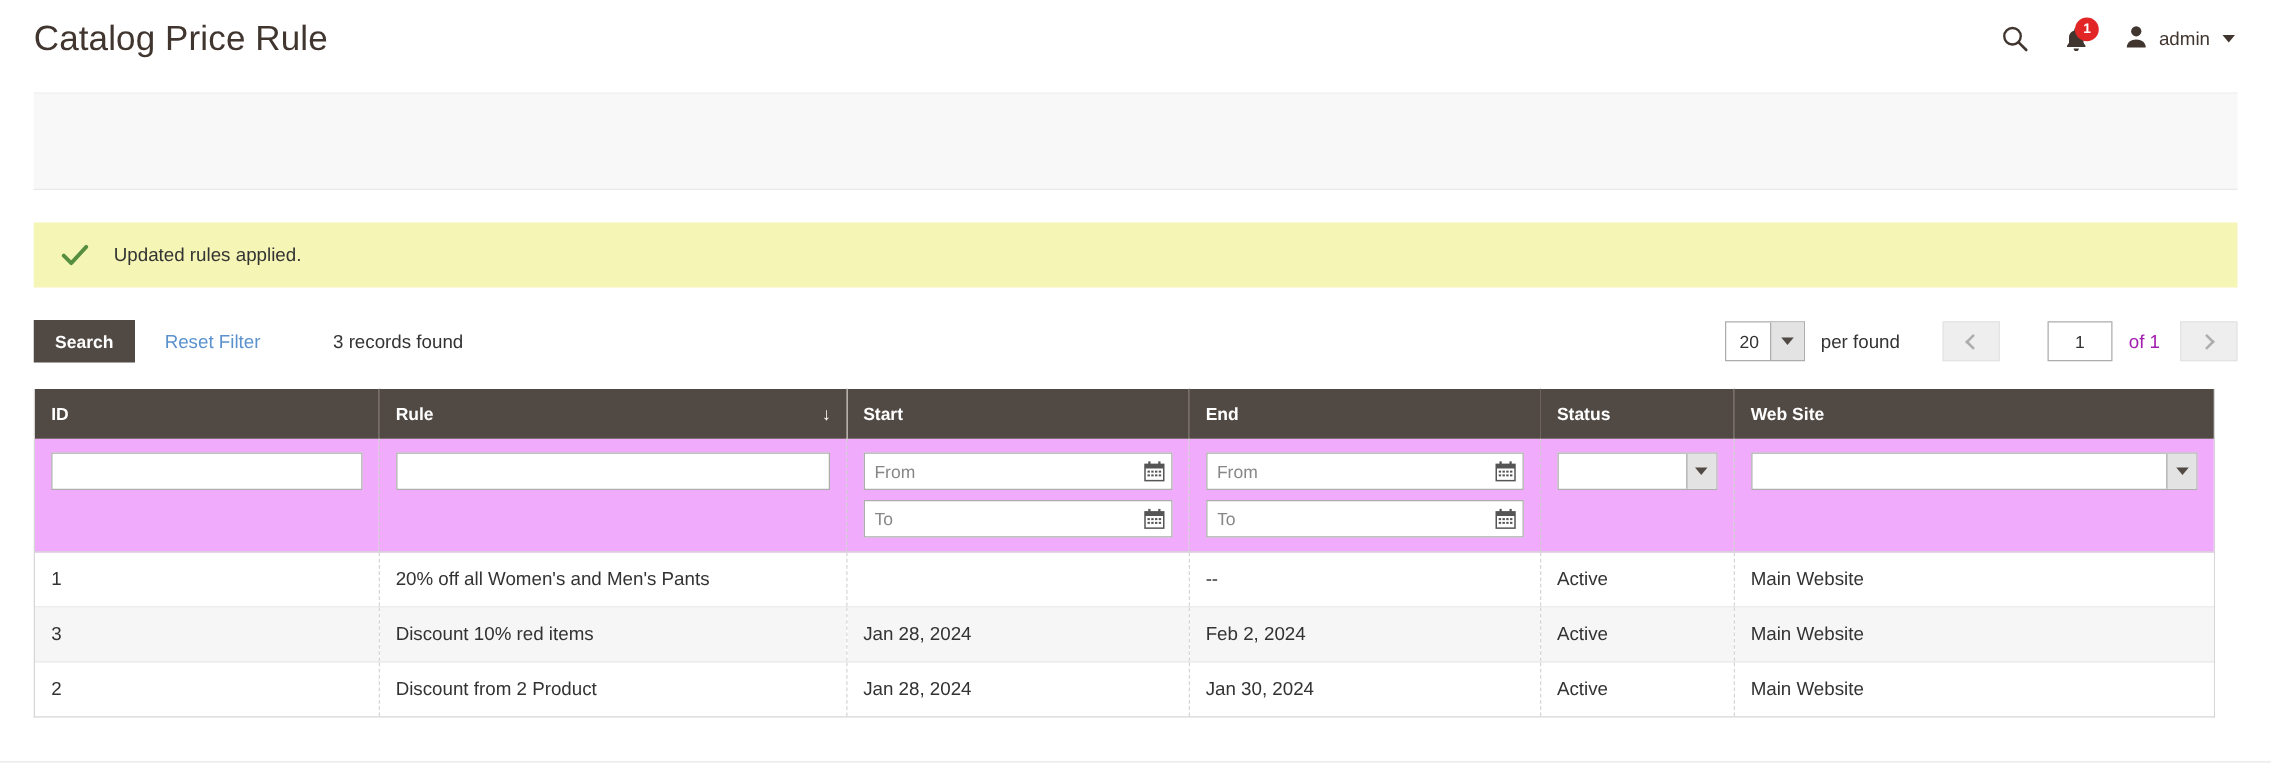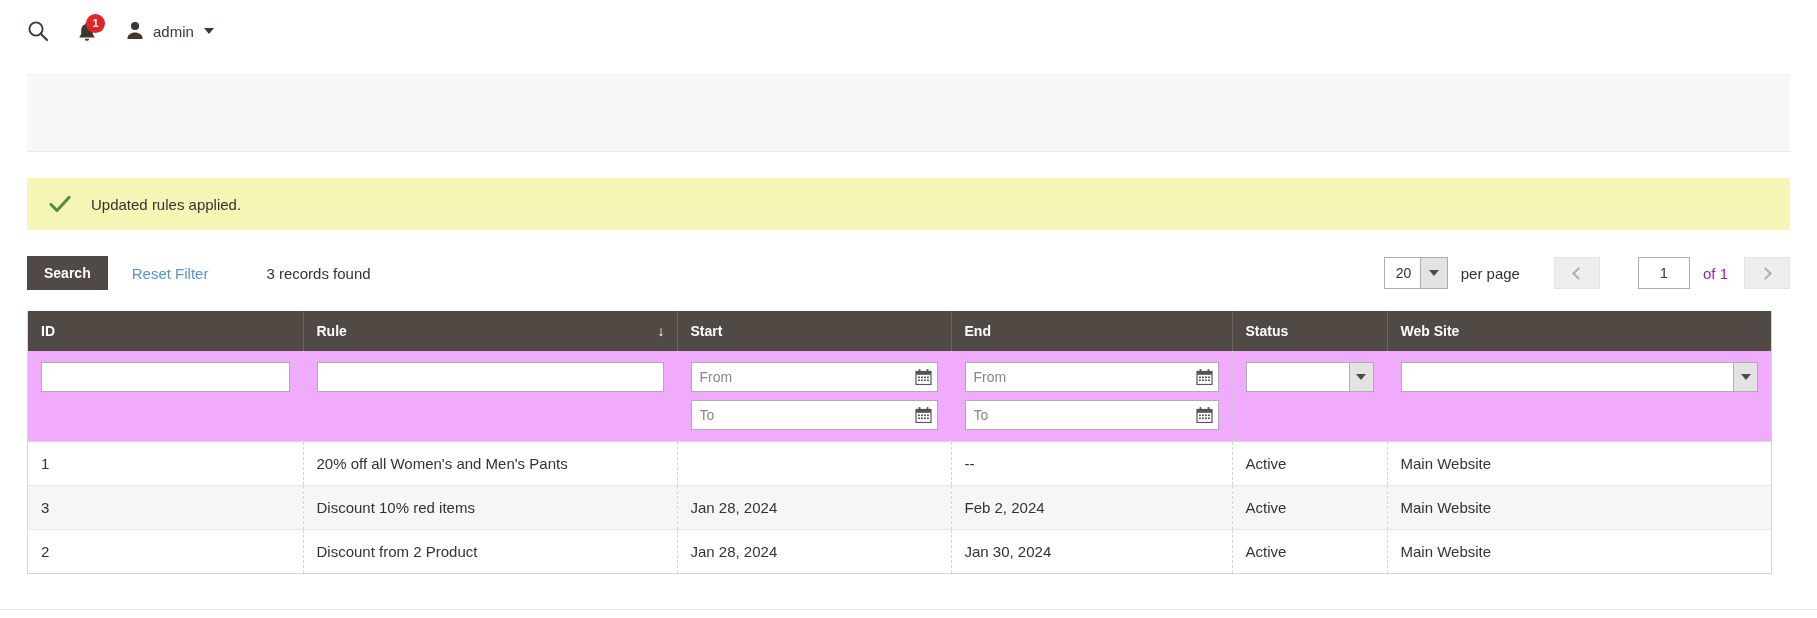--- a/index.html
+++ b/index.html
@@ -342,20 +342,21 @@
     position: absolute;
     left: 0; right: 0;
     bottom: 8px;
     border-top: 1px solid #e8e8e8;
   }
 </style>
 </head>
 <body>
 
 <div class="page-header">
+  <div class="page-title">Catalog Price Rule</div>
 
   <div class="header-actions">
 
     <span class="icon-btn">
       <svg width="22" height="22" viewBox="0 0 22 22" aria-hidden="true">
         <circle cx="9" cy="9" r="6.6" fill="none" stroke="#41362f" stroke-width="1.9"></circle>
         <line x1="13.7" y1="13.7" x2="20" y2="20" stroke="#41362f" stroke-width="2.1" stroke-linecap="round"></line>
       </svg>
     </span>
 
@@ -400,21 +401,21 @@
     <span class="records-found">3 records found</span>
   </div>
 
   <div class="controls-right">
     <div class="per-page-select">
       <span class="per-page-value">20</span>
       <span class="select-arrow-box">
           <span class="tri-down"></span>
         </span>
     </div>
-    <span class="per-page-label">per page</span>
+    <span class="per-page-label">per found</span>
 
     <div class="pager-btn prev">
       <span class="chev left"></span>
     </div>
 
     <input class="page-input" type="text" value="1" style="">
     <span class="of-total">of 1</span>
 
     <div class="pager-btn next">
       <span class="chev right"></span>

